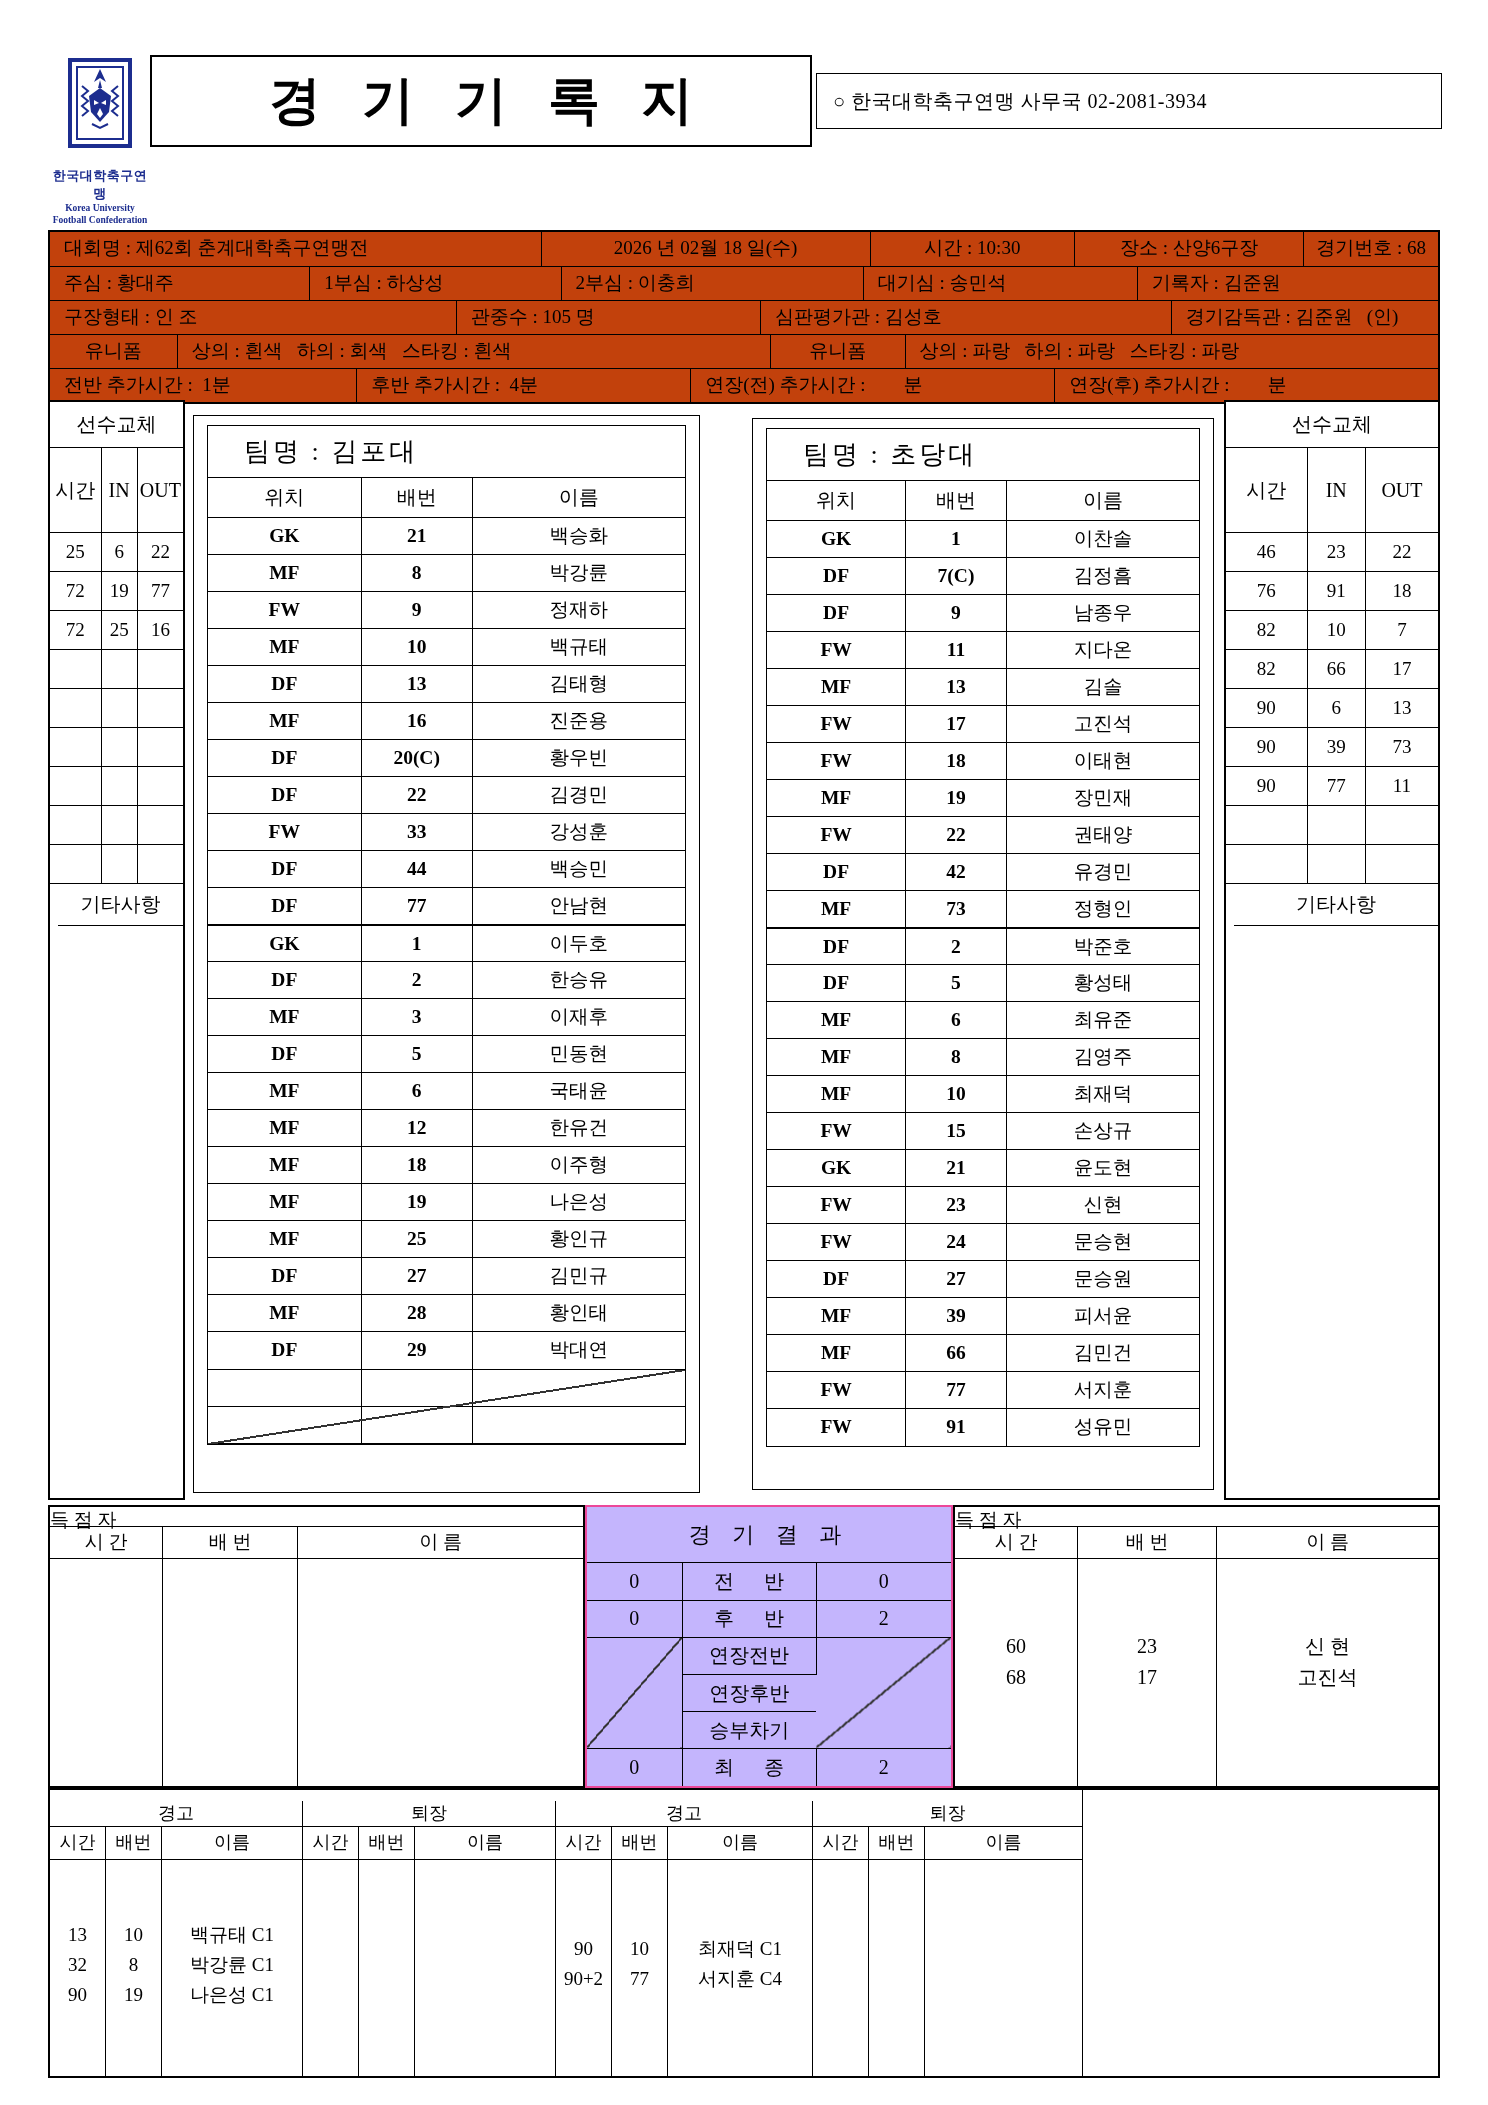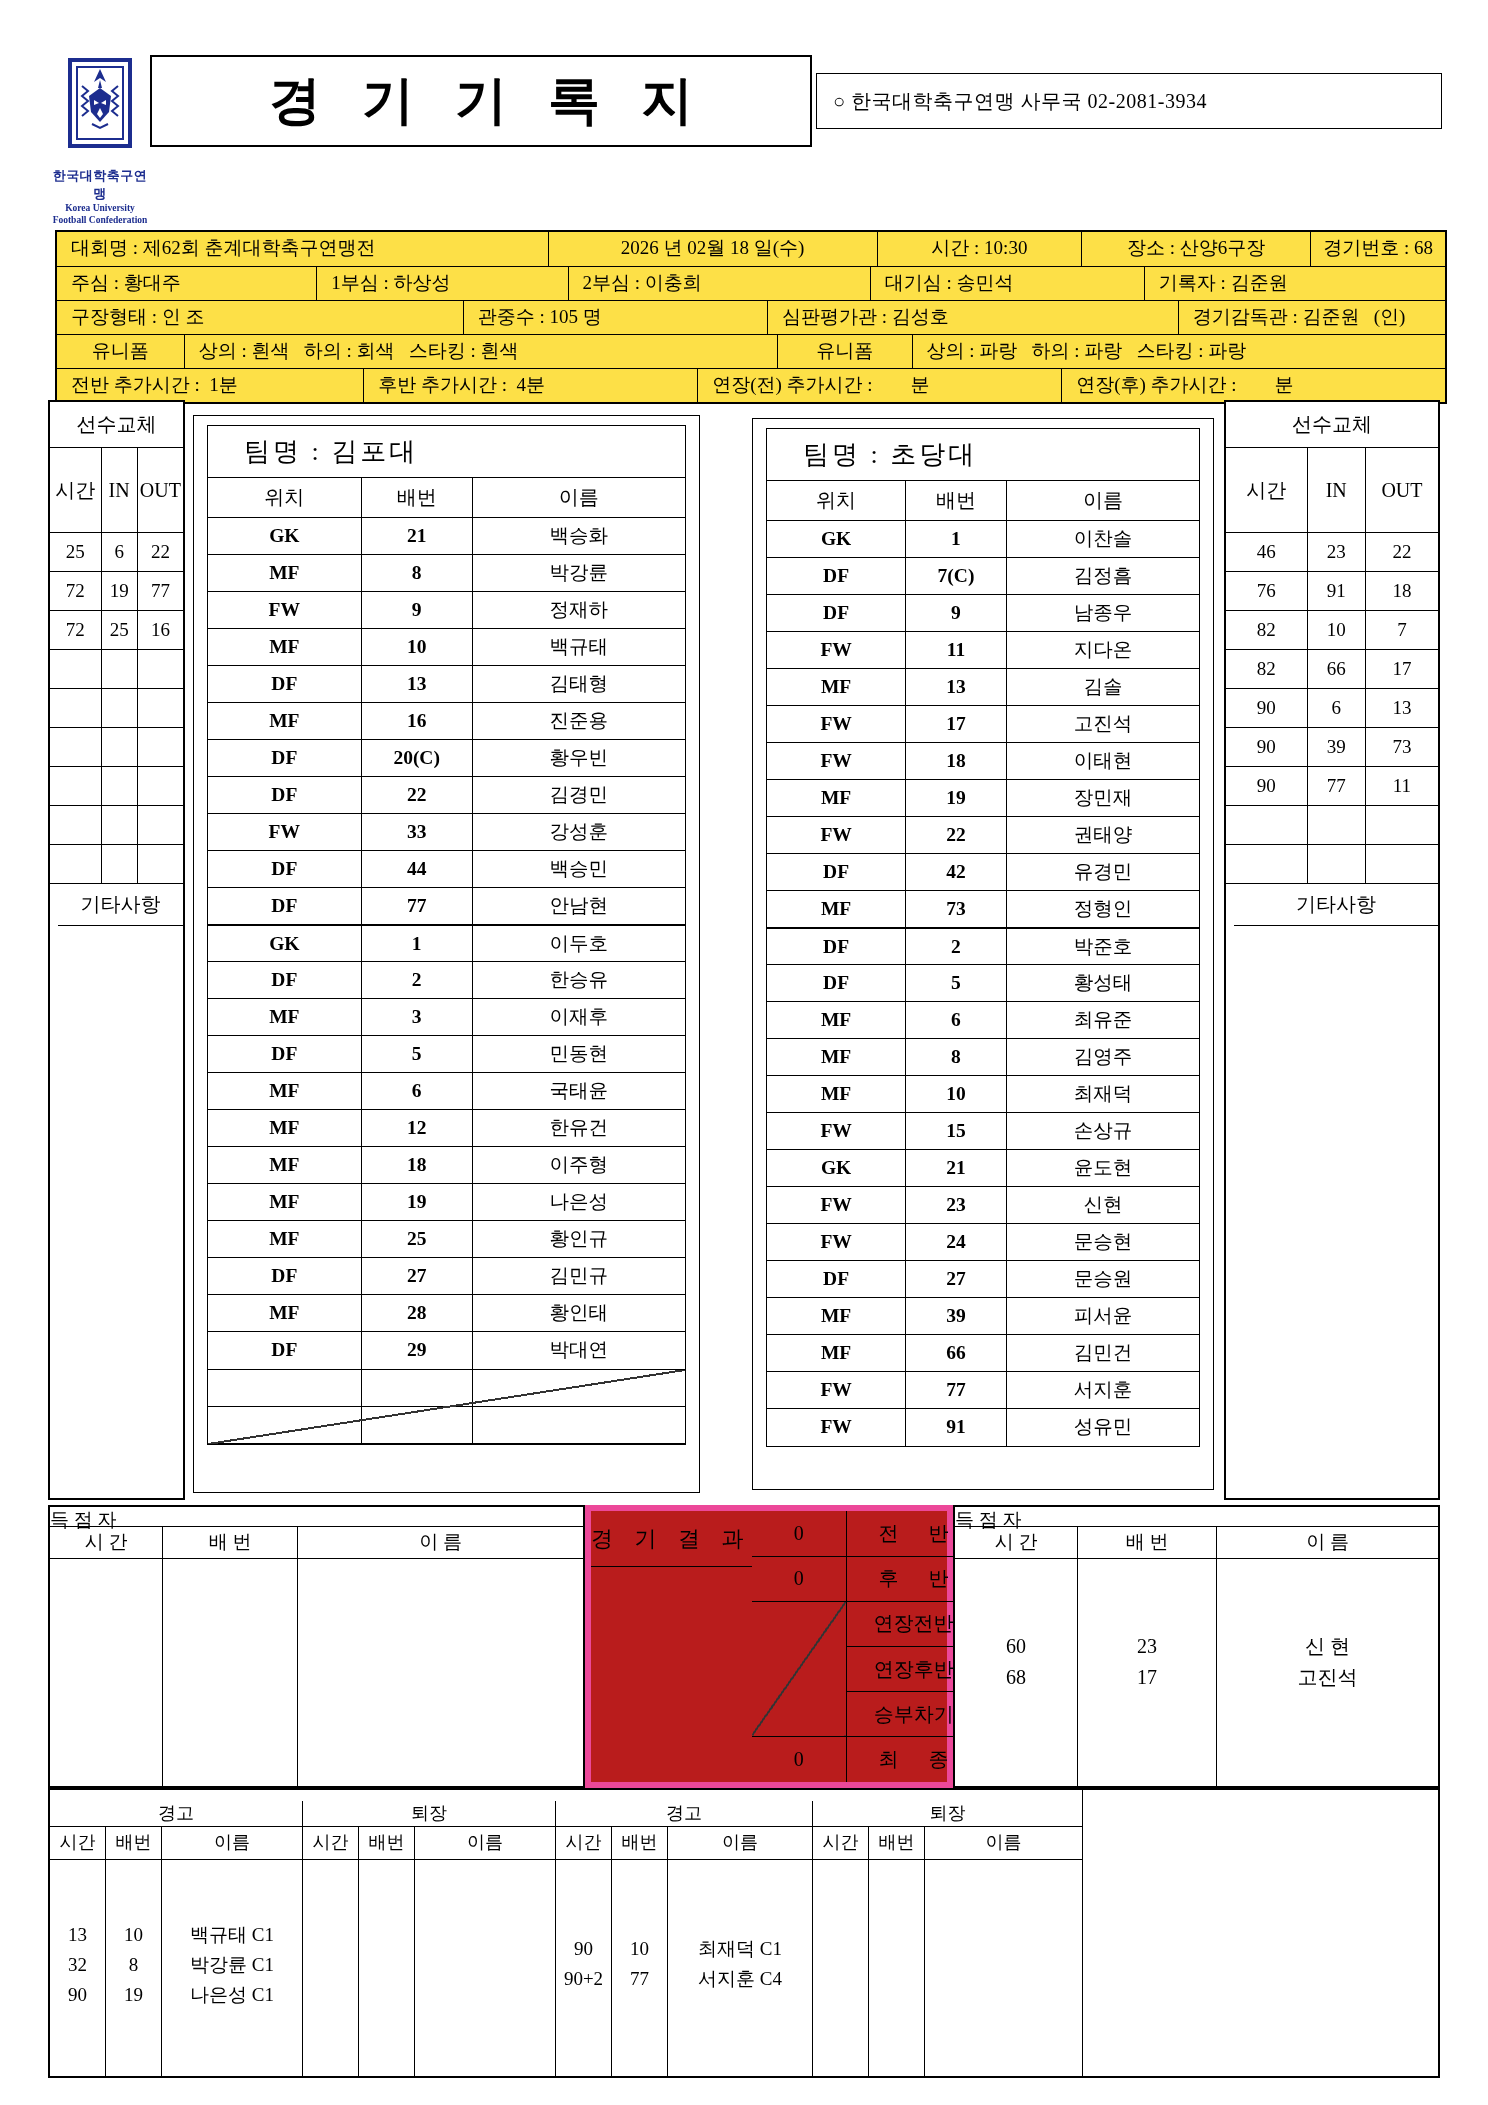--- a/index.html
+++ b/index.html
@@ -17,21 +17,21 @@
   .header { position:absolute; top:52px; left:50px; width:1392px; display:flex; align-items:flex-start; }
   .logo { width:100px; text-align:center; padding-top:6px; }
   .logo-kr { font-size:13px; font-weight:bold; color:#1c2d8f; margin-top:15px; letter-spacing:0.5px; }
   .logo-en { font-size:9.5px; color:#1c2d8f; font-weight:bold; line-height:1.25; }
   .title-box { width:662px; height:92px; border:2px solid #000; margin-top:3px;
     display:flex; align-items:center; justify-content:center;
     font-size:52px; font-weight:bold; letter-spacing:14px; padding-left:14px; white-space:pre; }
   .contact-box { flex:1; height:56px; border:1.5px solid #000; margin-top:21px; margin-left:4px;
     display:flex; align-items:center; padding-left:16px; font-size:20px; letter-spacing:0.5px; white-space:pre; }
   
-  .info { position:absolute; top:230px; left:55px; width:1392px; border:2.5px solid #000; background:#fde047; }
+  .info { position:absolute; top:230px; left:48px; width:1392px; border:2.5px solid #000; background:#c2410c; }
   .irow { display:flex; height:34px; line-height:31px; border-top:1px solid #000; white-space:pre; font-size:19px; }
   .irow:first-child { border-top:none; }
   .irow > div { border-left:1px solid #000; overflow:hidden; padding-left:14px; }
   .irow > div:first-child { border-left:none; }
   .irow > div.ctr { padding-left:0; text-align:center; }
   
   .side { position:absolute; top:400px; height:1100px; border:2px solid #000; display:flex; flex-direction:column; background:#fff; }
   .sd-title { height:46px; line-height:44px; text-align:center; font-size:20px; border-bottom:1px solid #000; }
   .sd-head { display:flex; height:85px; align-items:center; border-bottom:1px solid #000; text-align:center; font-size:20px; }
   .sd-head > div, .sd-row > div { overflow:hidden; }
@@ -57,21 +57,21 @@
     background:linear-gradient(to bottom right, transparent calc(50% - 1px), #333 calc(50% - 1px), #333 calc(50% + 1px), transparent calc(50% + 1px)); }
   
   .scorers { position:absolute; top:1505px; height:283px; border:2px solid #000; display:flex; flex-direction:column; background:#fff; }
   .sc-title { height:20px; line-height:26px; font-size:19px; border-bottom:1px solid #000; white-space:pre; }
   .sc-head { display:flex; height:32px; line-height:30px; text-align:center; font-size:19px; border-bottom:1px solid #000; white-space:pre;justify-content:center; }
   .sc-body { flex:1; display:flex; }
   .vb { border-left:1px solid #000; border-right:1px solid #000; }
   .grow { flex:1; }
   .sc-col { padding-top:72px; }
   .sc-line { height:31px; line-height:31px; text-align:center; font-size:20px; white-space:pre; }
-  .result-box { position:absolute; top:1505px; left:585px; width:368px; height:283px; border:6px solid #ec4899; display:flex; flex-direction:row; background:#b91c1c; }
+  .result-box { position:absolute; top:1505px; left:585px; width:368px; height:283px; border:2px solid #ec4899; display:flex; flex-direction:column; background:#c4b5fd; }
   .result-title { height:56px; border-bottom:1px solid #000; display:flex; align-items:center; justify-content:center; font-size:22px; letter-spacing:8px; white-space:pre; }
   .result-table { width:100%; border-collapse:collapse; table-layout:fixed; flex:1; }
   .result-table td { height:37px; border-right:1px solid #000; border-bottom:1px solid #000; text-align:center; font-size:20px; white-space:pre; padding:0; }
   .result-table td:last-child { border-right:none; }
   .result-table tr:last-child td { border-bottom:none; }
   td.diag { background:linear-gradient(to bottom right, transparent calc(50% - 1px), #333 calc(50% - 1px), #333 calc(50% + 1px), transparent calc(50% + 1px)); }
   
   .bottom { position:absolute; top:1788px; left:48px; width:1392px; height:290px; border:2.5px solid #000; display:flex; background:#fff; }
   .bg { display:flex; flex-direction:column;margin-top:11px; }
   .bg + .bg { border-left:1.5px solid #000; }

